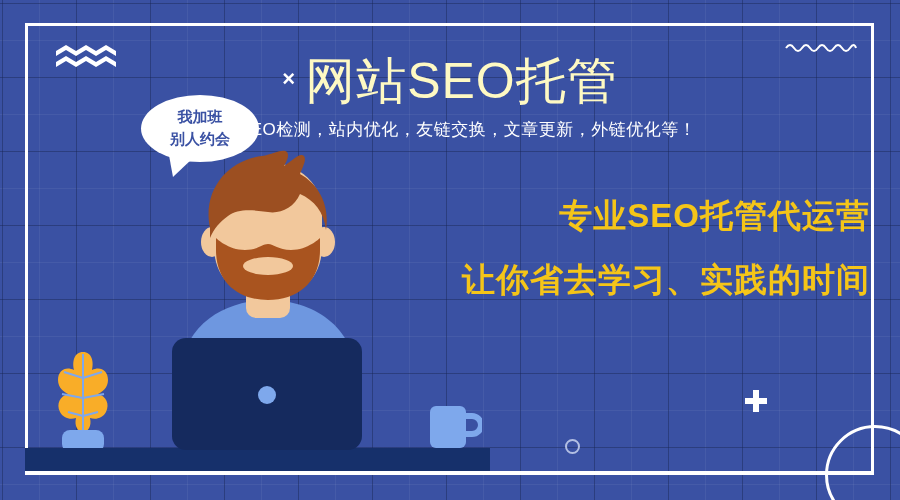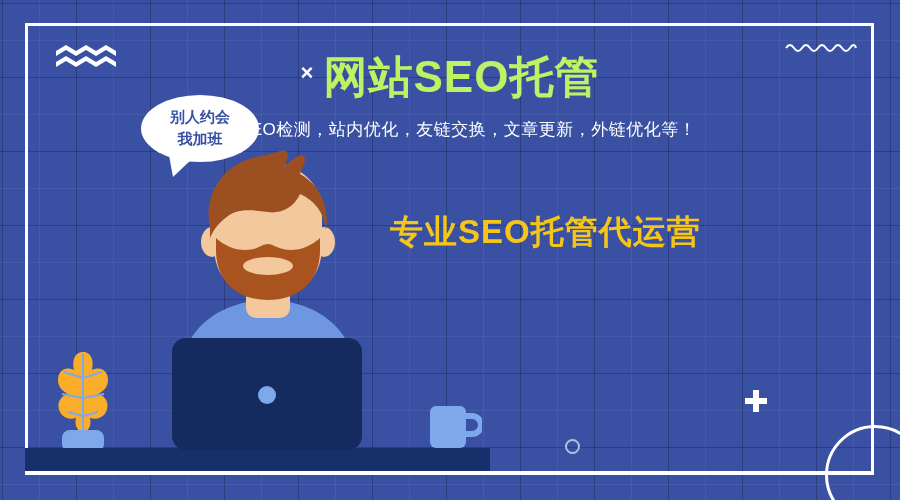--- a/index.html
+++ b/index.html
@@ -95,42 +95,42 @@
   .title-x {
     display: inline-block;
     font-size: 22px;
     font-weight: bold;
     vertical-align: 12px;
     margin-right: 10px;
     color: #ffffff;
   }
   .title-main {
     display: inline-block;
-    font-size: 44px;
-    font-weight: bold;
+    font-size: 50px;
+    font-weight: normal;
     letter-spacing: 1px;
-    color: #bef264;
+    color: #fef9c3;
   }
   .subtitle {
     position: absolute;
     left: 0;
     top: 118px;
     width: 900px;
     text-align: center;
     color: #ffffff;
     font-size: 17px;
     letter-spacing: 0.5px;
     white-space: nowrap;
   }
   .slogans {
     position: absolute;
     left: 390px;
-    top: 200px;
+    top: 184px;
     width: 480px;
-    text-align: left;
+    text-align: right;
     color: #f5c518;
   }
   .slogan-line {
     font-size: 33px;
     font-weight: bold;
     letter-spacing: 1px;
     line-height: 64px;
     color: #f5c518;
     white-space: nowrap;
   }
@@ -247,28 +247,29 @@
     <rect x="2" y="4" width="36" height="42" rx="6" fill="#7ea8ec"></rect>
     <path d="M38 14 h6 a9 9 0 0 1 0 18 h-6" fill="none" stroke="#7ea8ec" stroke-width="6"></path>
   </svg>
 
   <div class="desk"></div>
   <div class="desk-line"></div>
 
   <div class="bubble-tail"></div>
   <div class="bubble">
     <div class="bubble-text">
+      <div>我加班</div>
       <div>别人约会</div>
-      <div>我加班</div>
     </div>
   </div>
 
   <div class="title-row">
     <span class="title-x">×</span><span class="title-main">网站SEO托管</span>
   </div>
 
   <div class="subtitle">含：SEO检测，站内优化，友链交换，文章更新，外链优化等！</div>
 
   <div class="slogans">
     <div class="slogan-line">专业SEO托管代运营</div>
+    <div class="slogan-line">让你省去学习、实践的时间</div>
   </div>
 
 </div>
 
 </body></html>

